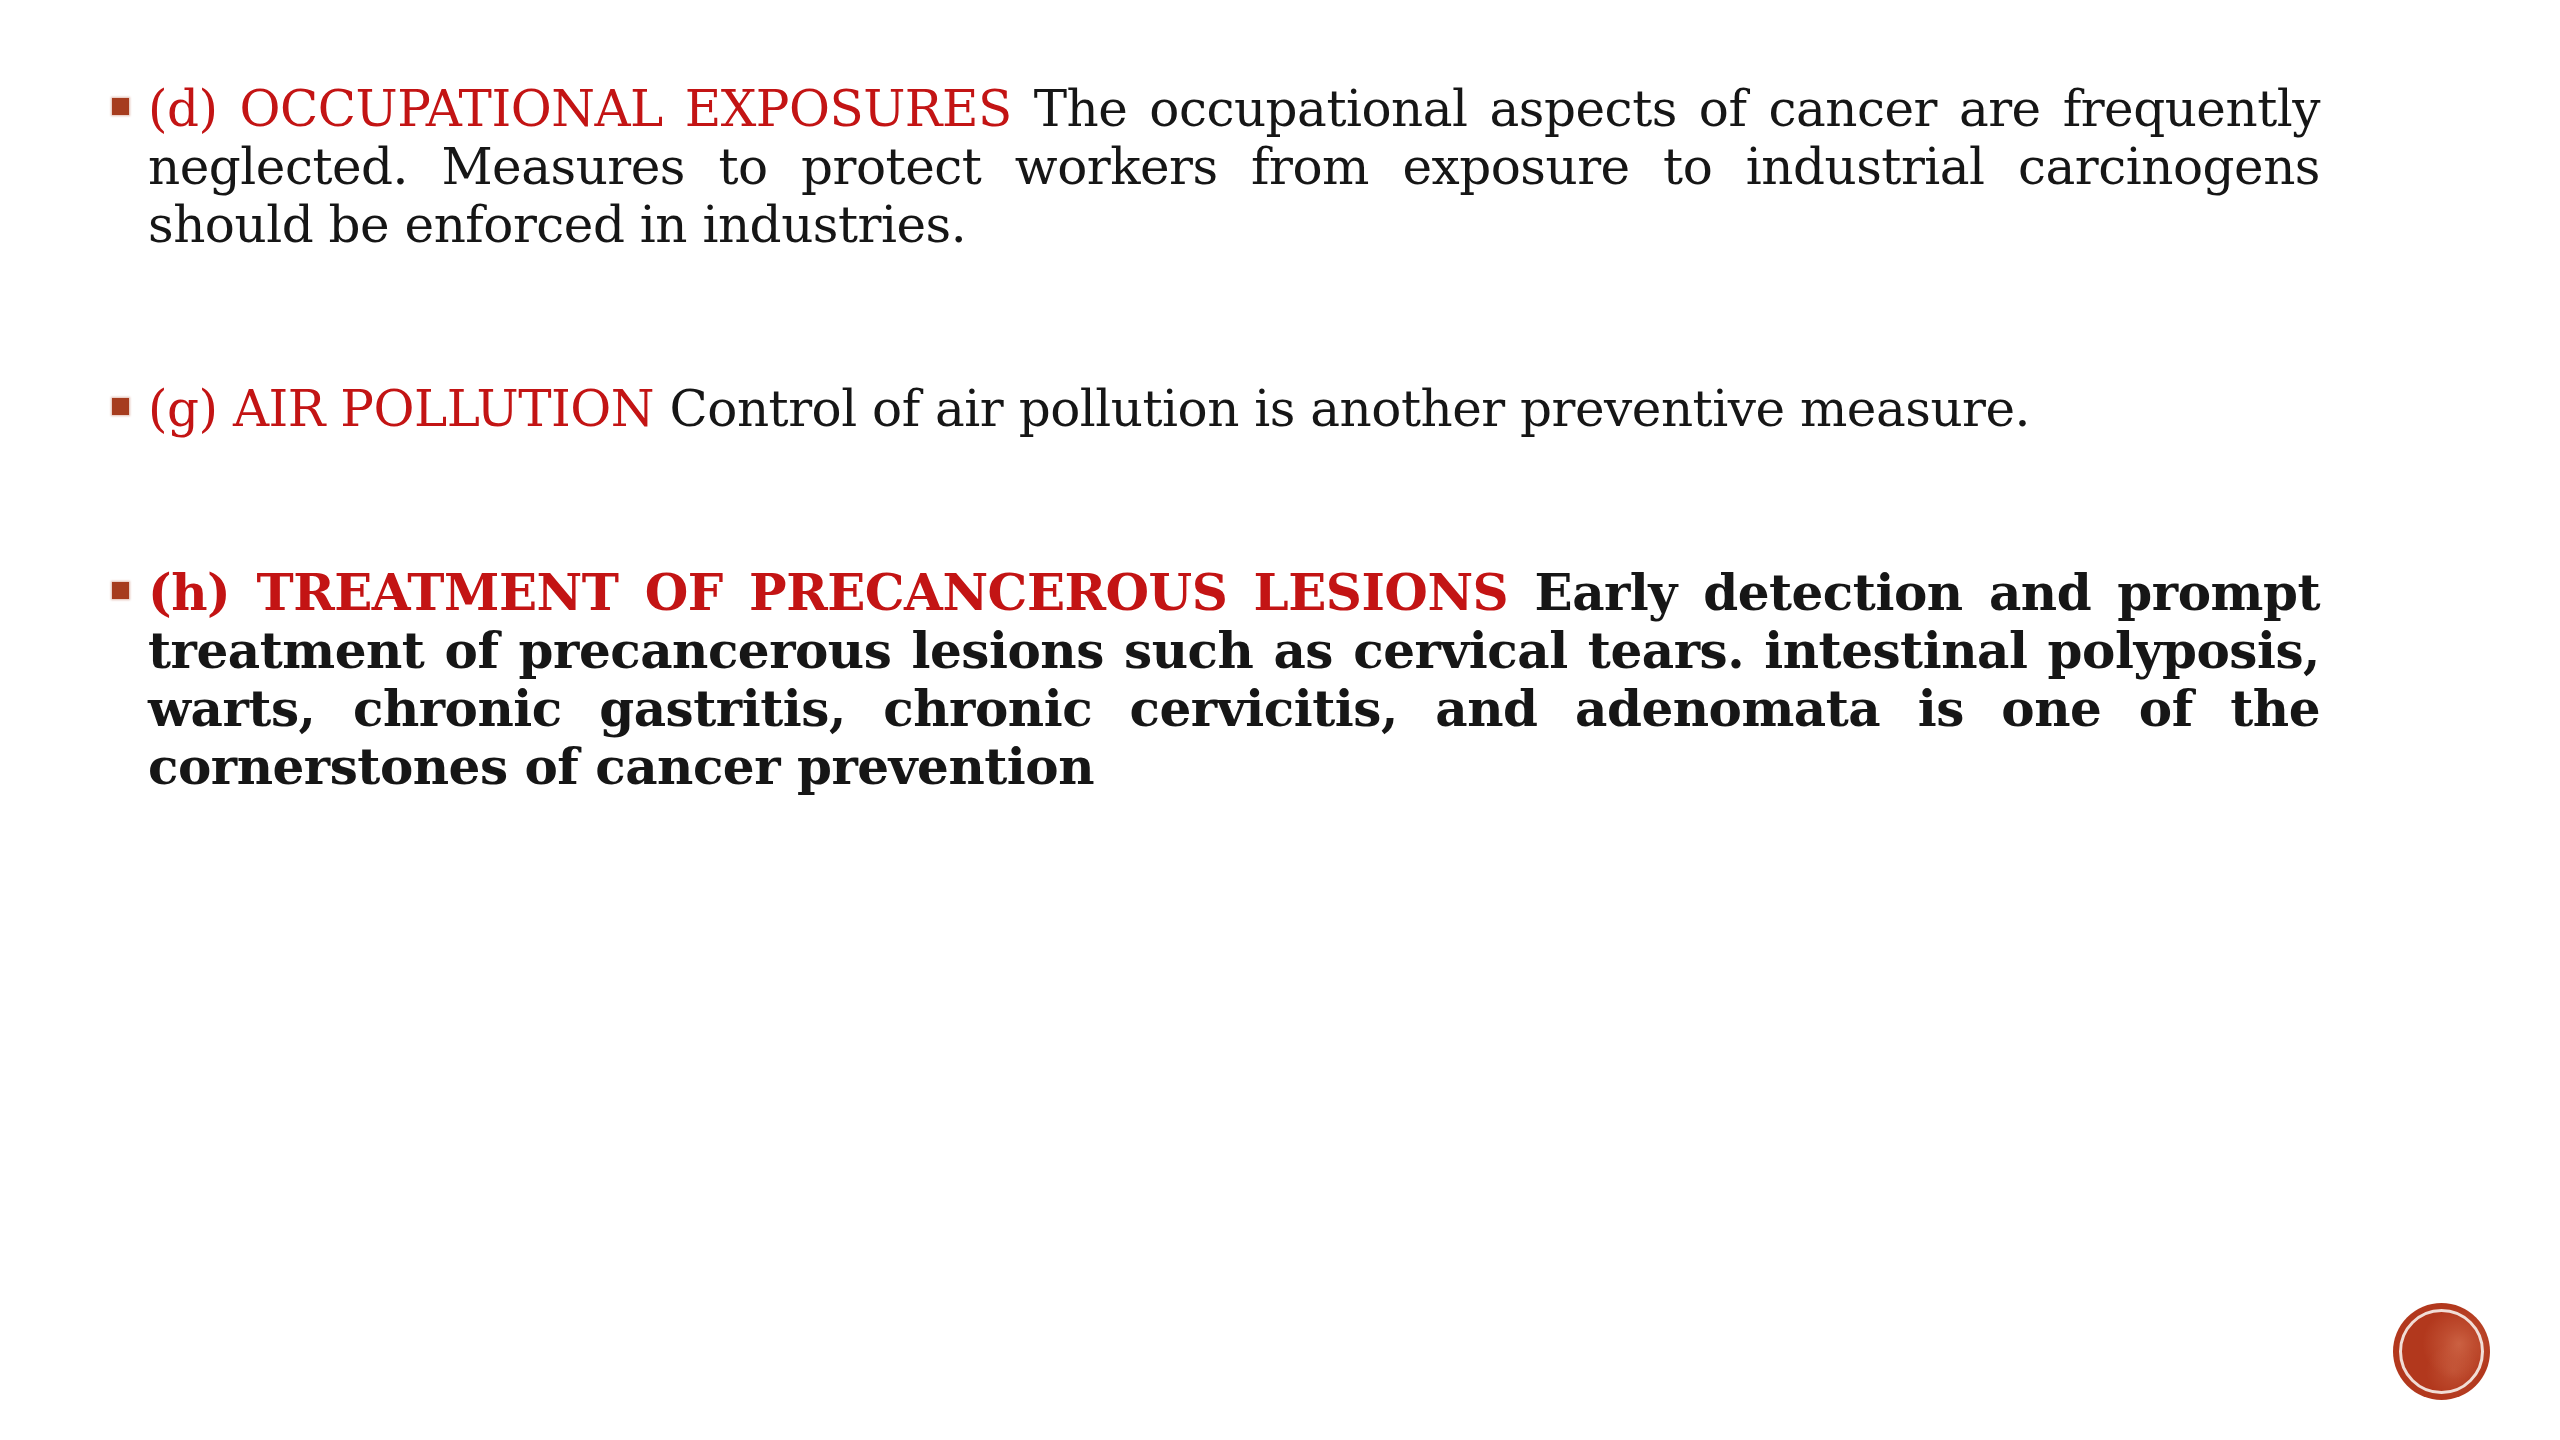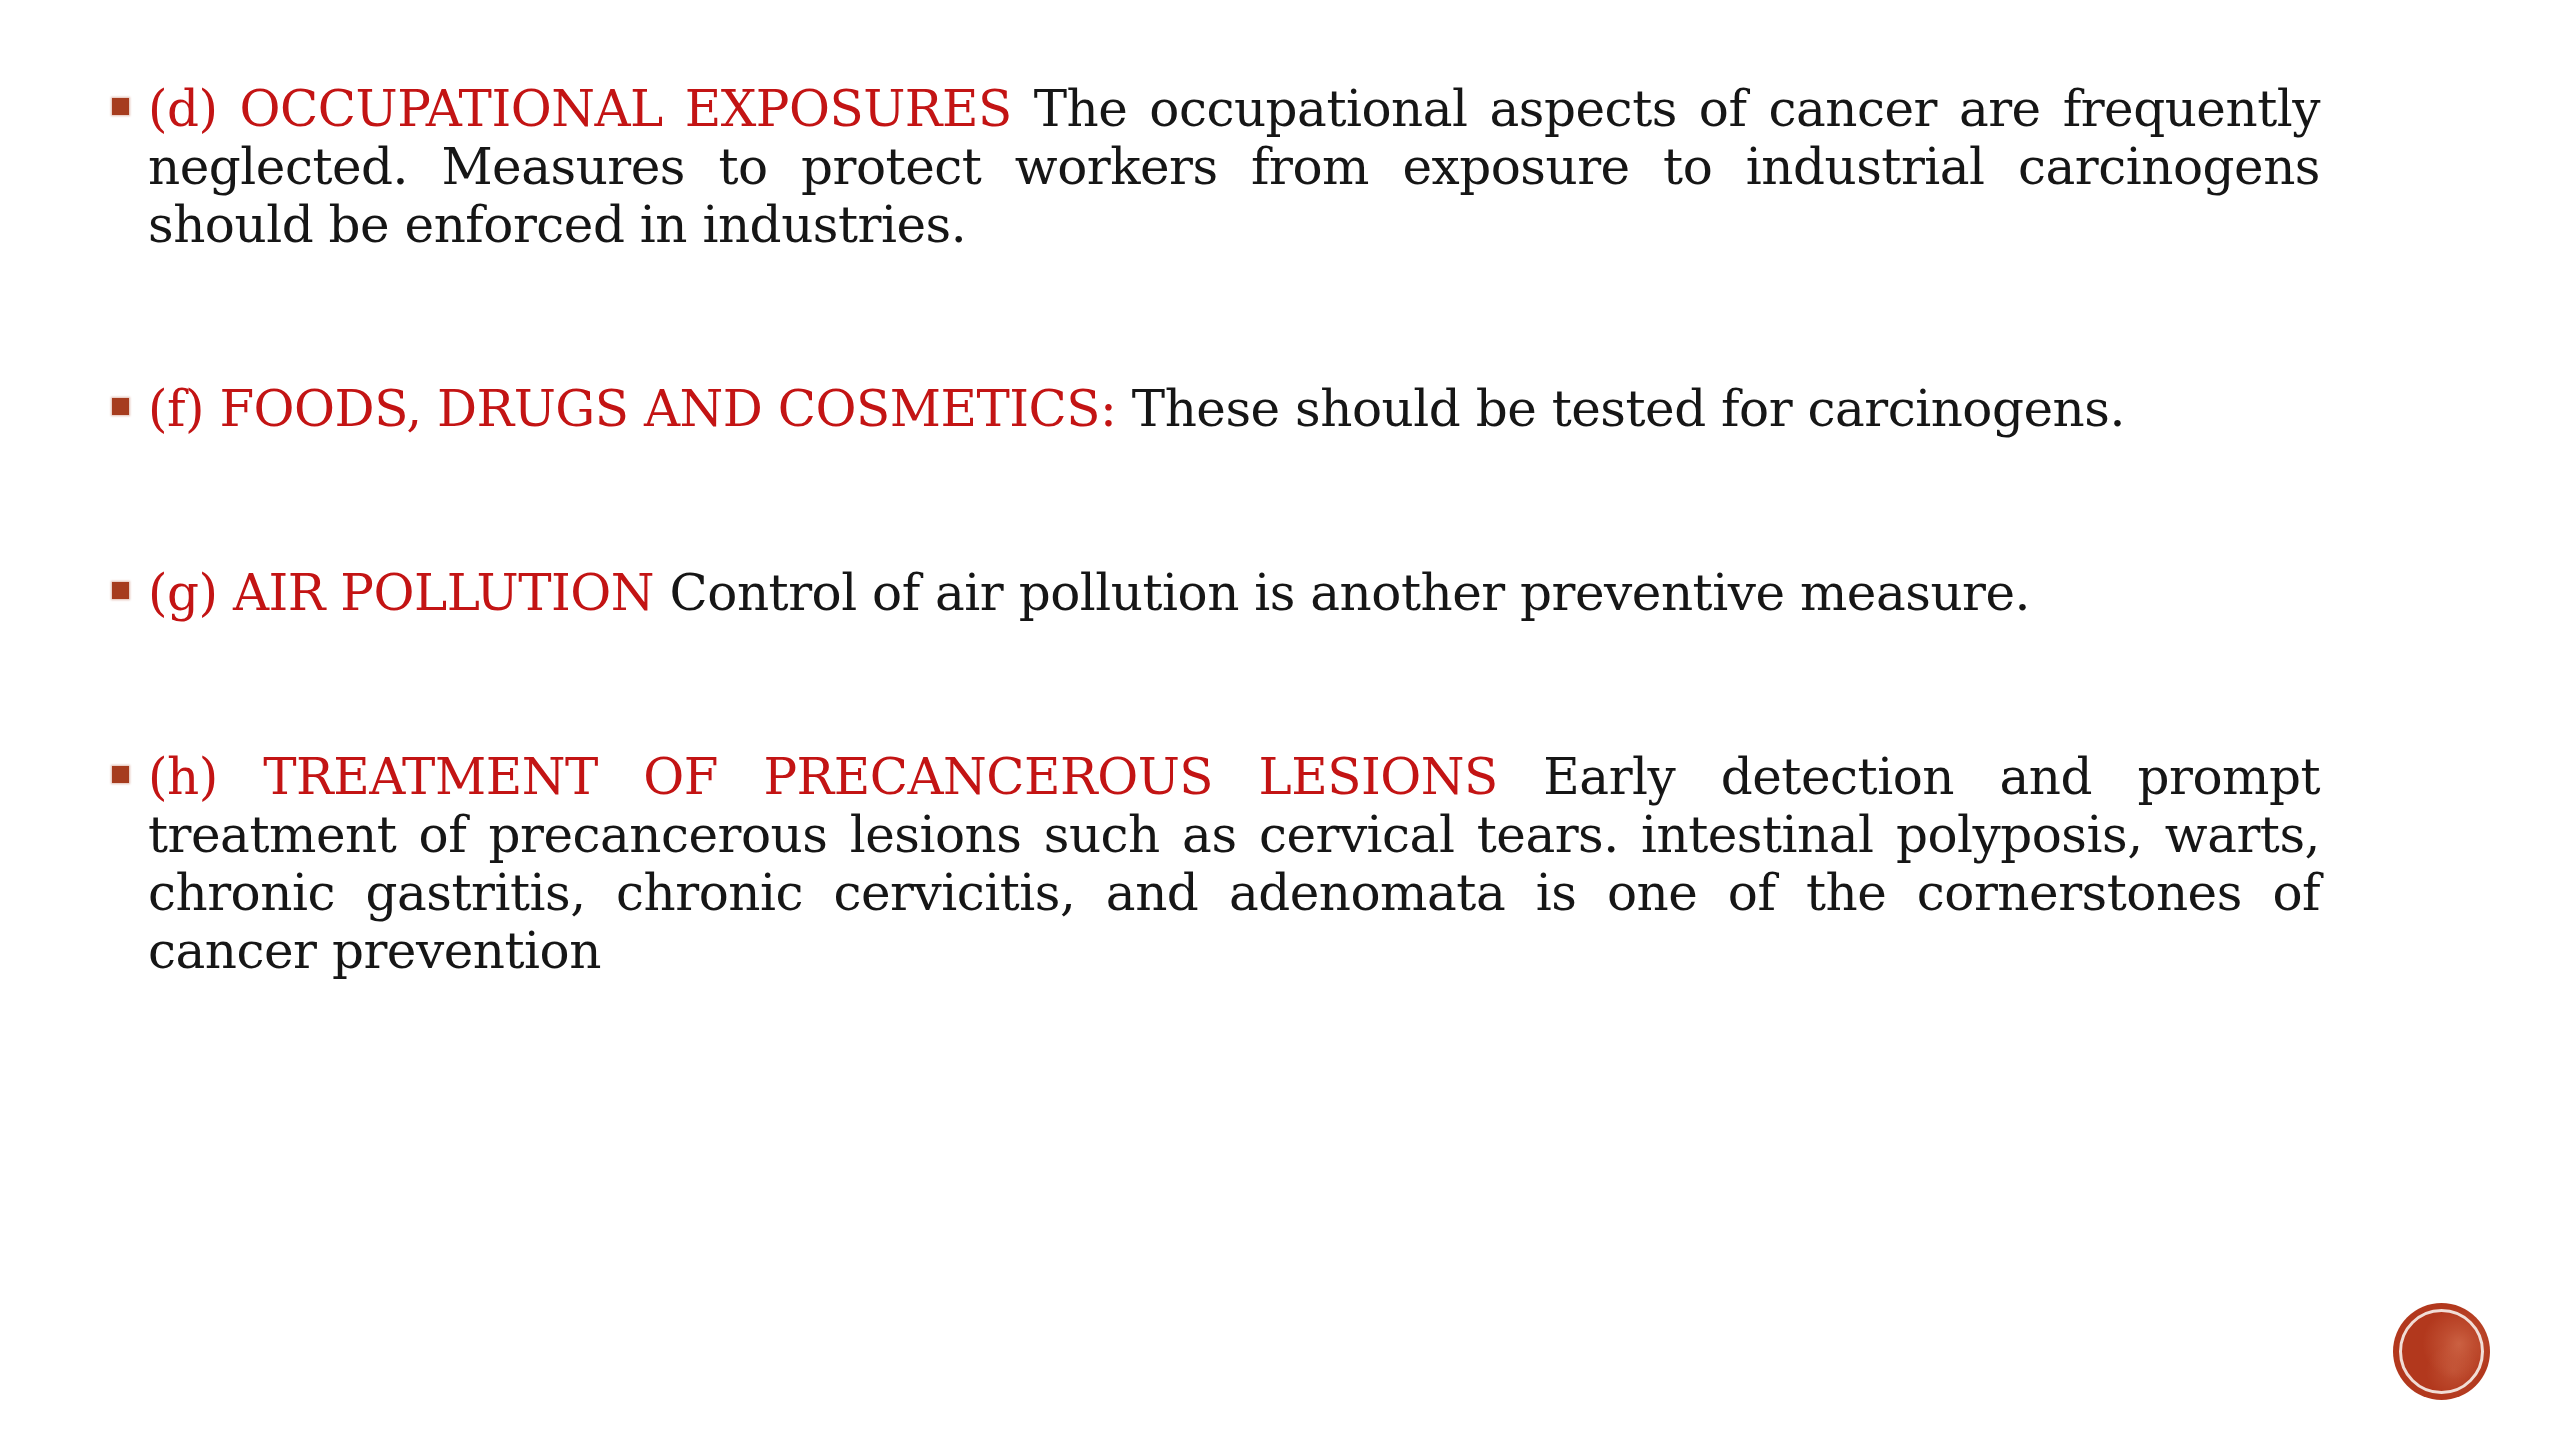--- a/index.html
+++ b/index.html
@@ -30,21 +30,21 @@
   .bullet-item{
     position:relative;
     padding-left:36px;
     margin-bottom:126px;
     font-size:50px;
     line-height:58px;
     text-align:justify;
     color:var(--body-text);
     letter-spacing:-0.5px;
   }
-  .bullet-item:last-child{margin-bottom:0;}
+  .bullet-item:last-child{margin-bottom:0;font-weight:bold;}
   .bullet-marker{
     position:absolute;
     left:0;
     top:18px;
     width:17px;
     height:17px;
     background:var(--bullet-square);
     box-shadow:0 0 2px 1px rgba(166,60,30,0.35);
   }
   .bullet-heading{
@@ -77,25 +77,20 @@
 <div class="slide">
   <div class="content">
 
     <div class="bullet-item">
       <span class="bullet-marker"></span>
       <span class="bullet-heading">(d) OCCUPATIONAL EXPOSURES</span> 
       <span class="bullet-body">The occupational aspects of cancer are frequently neglected. Measures to protect workers from exposure to industrial carcinogens should be enforced in industries.</span>
     </div>
 
 
-    <div class="bullet-item">
-      <span class="bullet-marker"></span>
-      <span class="bullet-heading">(f) FOODS, DRUGS AND COSMETICS:</span> 
-      <span class="bullet-body">These should be tested for carcinogens.</span>
-    </div>
 
     <div class="bullet-item">
       <span class="bullet-marker"></span>
       <span class="bullet-heading">(g) AIR POLLUTION</span> 
       <span class="bullet-body">Control of air pollution is another preventive measure.</span>
     </div>
 
     <div class="bullet-item">
       <span class="bullet-marker"></span>
       <span class="bullet-heading">(h) TREATMENT OF PRECANCEROUS LESIONS</span> 

